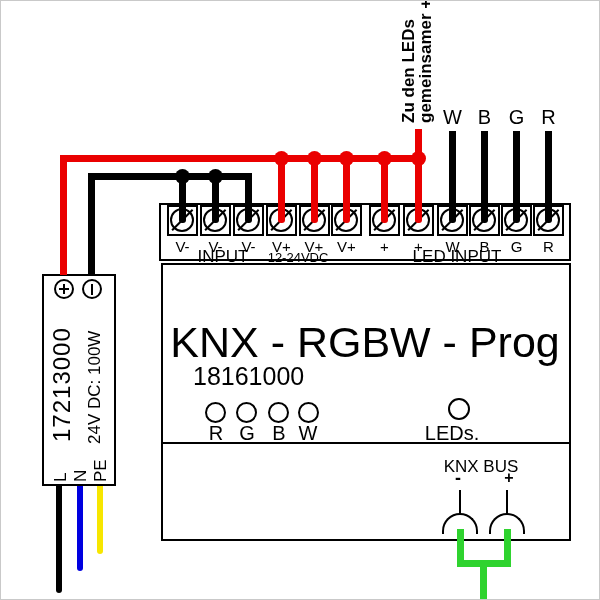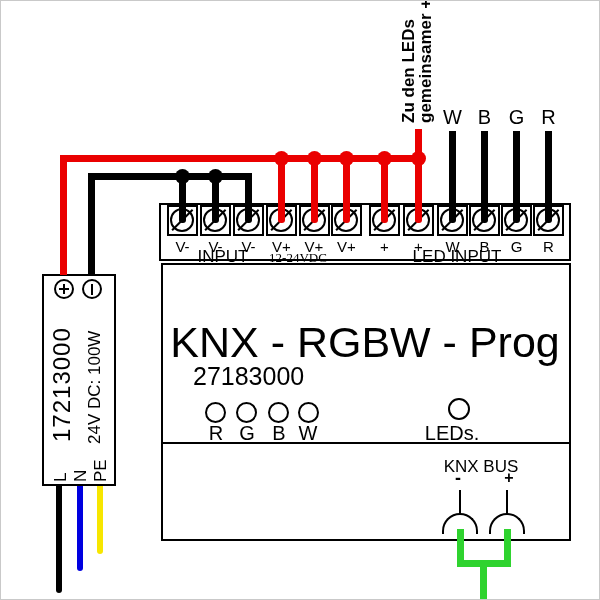--- a/index.html
+++ b/index.html
@@ -112,28 +112,28 @@
   <div class="tlabel" style="left:297.5px;">V+</div>
   <div class="tlabel" style="left:330px;">V+</div>
   <div class="tlabel" style="left:368px;">+</div>
   <div class="tlabel" style="left:402px;">+</div>
   <div class="tlabel" style="left:436px;">W</div>
   <div class="tlabel" style="left:468px;">B</div>
   <div class="tlabel" style="left:500px;">G</div>
   <div class="tlabel" style="left:532px;">R</div>
 
   <div class="cap" style="left:222px;top:246px;font-size:17px;">INPUT</div>
-  <div class="cap" style="left:297px;top:249px;font-size:13px;font-family:Liberation Serif, serif;">12-24VDC</div>
+  <div class="cap" style="left:297px;top:249px;font-size:13px;">12-24VDC</div>
   <div class="cap" style="left:456px;top:246px;font-size:17px;">LED INPUT</div>
 
   <div class="box" style="left:160px;top:262px;width:410px;height:278px;"></div>
   <div class="abs" style="left:160px;top:441px;width:410px;height:0;border-top:2px solid #000;"></div>
 
   <div class="ctr" style="left:364px;top:317px;font-size:43px;">KNX - RGBW - Prog</div>
-  <div class="abs" style="left:192px;top:361px;font-size:25px;">27183000</div>
+  <div class="abs" style="left:192px;top:361px;font-size:25px;">18161000</div>
 
   <div class="btn" style="left:203.5px;top:400.5px;width:21px;height:21px;"></div>
   <div class="btn" style="left:234.5px;top:400.5px;width:21px;height:21px;"></div>
   <div class="btn" style="left:266.5px;top:400.5px;width:21px;height:21px;"></div>
   <div class="btn" style="left:296.5px;top:400.5px;width:21px;height:21px;"></div>
   <div class="ctr" style="left:215px;top:421px;font-size:20px;">R</div>
   <div class="ctr" style="left:246px;top:421px;font-size:20px;">G</div>
   <div class="ctr" style="left:278px;top:421px;font-size:20px;">B</div>
   <div class="ctr" style="left:307px;top:421px;font-size:20px;">W</div>
 

